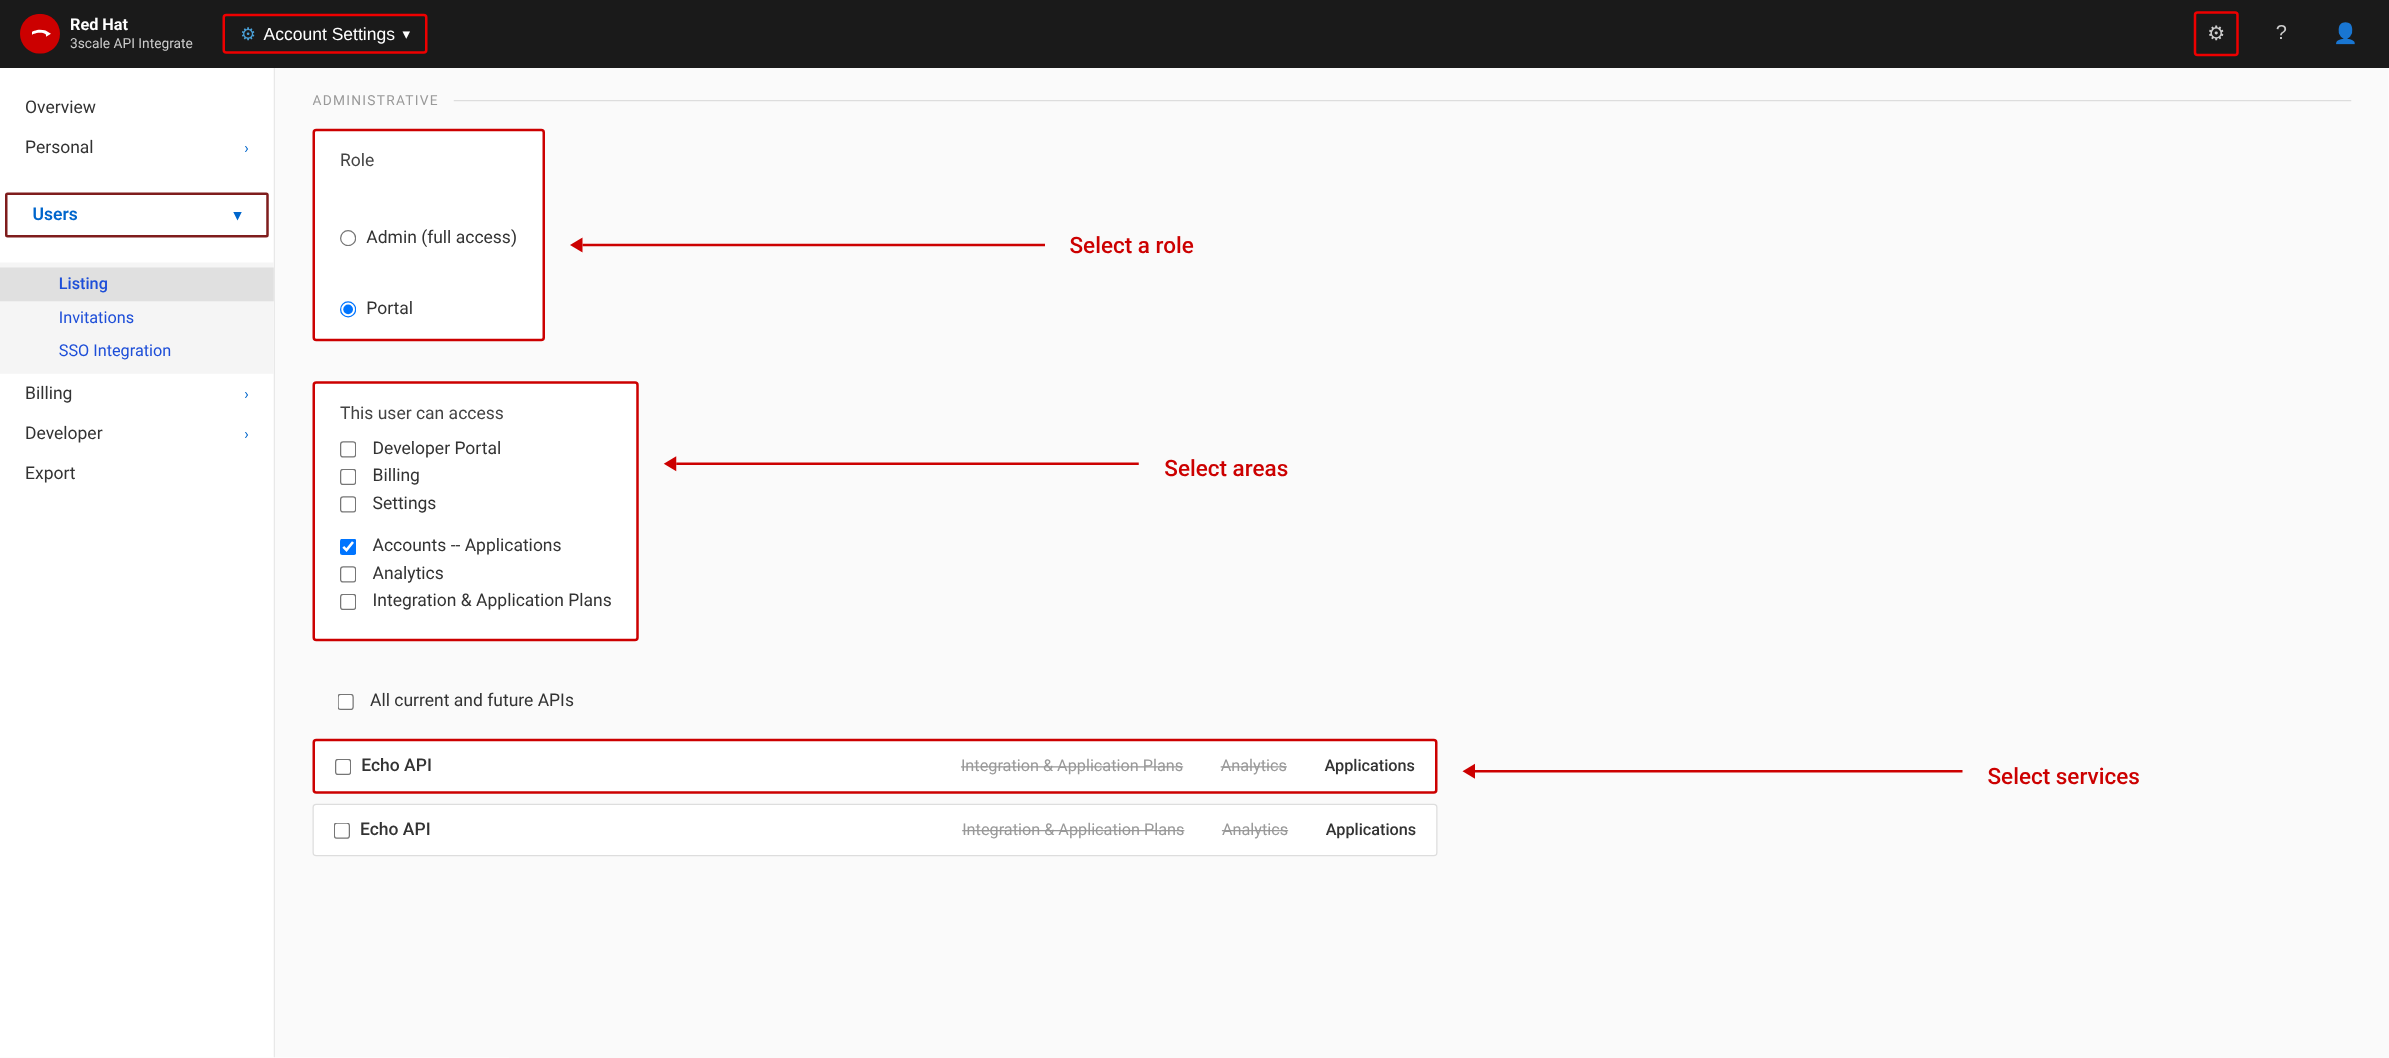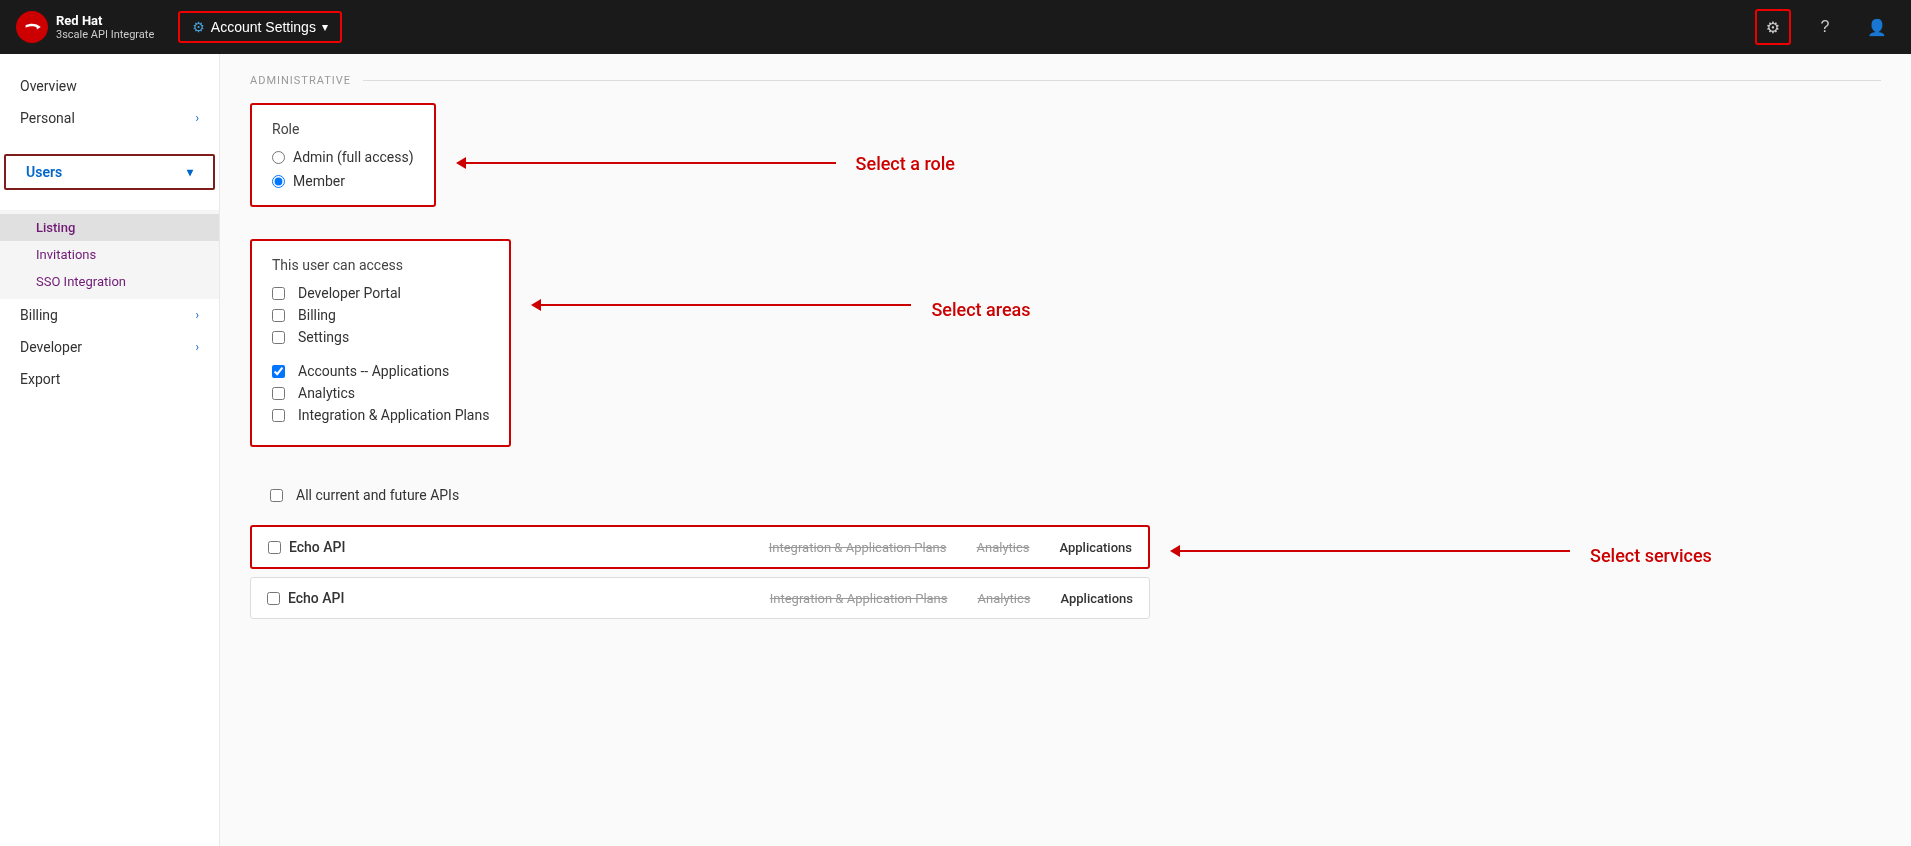--- a/index.html
+++ b/index.html
@@ -83,23 +83,23 @@
       color: #333;
       display: flex;
       align-items: center;
       justify-content: space-between;
       font-size: 14px;
       text-align: right;
     }
     .sidebar-chevron { font-size: 12px; color: #0066cc; }
     .sidebar-sub { padding: 4px 0; background: #f5f5f5; }
     .sidebar-sub-item {
-      padding: 6px 36px;
+      padding: 6px 47px;
       cursor: pointer;
-      color: #701a75;
+      color: #1d4ed8;
       font-size: 13px;
     }
     .sidebar-sub-item.active { background: #e0e0e0; font-weight: 500; }
 
     
     .main-content { flex: 1; padding: 20px 30px; background: #fafafa; overflow-y: auto; }
 
     
     .section-label {
       font-size: 11px;
@@ -149,21 +149,21 @@
     .annotation-text {
       color: #cc0000;
       font-size: 18px;
       font-weight: 500;
       margin-left: 20px;
       white-space: nowrap;
     }
 
     
     .radio-group { display: flex; flex-direction: column; gap: 8px; }
-    .radio-item { display: flex; align-items: center; gap: 8px; cursor: pointer; }
+    .radio-item { display: flex; align-items: center; gap: 8px; cursor: pointer; margin-top: 33px; }
     .radio-item input[type="radio"] { cursor: pointer; }
     .checkbox-item { display: flex; align-items: center; gap: 13px; cursor: pointer; margin-bottom: 6px; }
     .checkbox-item input[type="checkbox"] { cursor: pointer; }
 
     .box-title { font-size: 14px; font-weight: 400; margin-bottom: 12px; color: #444; }
 
     
     .sep { height: 12px; }
 
     
@@ -301,21 +301,21 @@
     <div style="display: flex; align-items: center; margin-bottom: 16px;">
       <div class="box">
         <div class="box-title">Role</div>
         <div class="radio-group">
           <label class="radio-item">
             <input type="radio" name="role" style="">
             <span>Admin (full access)</span>
           </label>
           <label class="radio-item">
             <input type="radio" name="role" checked="" style="">
-            <span>Member</span>
+            <span>Portal</span>
           </label>
         </div>
       </div>
       <div class="annotation-arrow">
         <div class="arrow-head"></div>
         <div class="arrow-line"></div>
       </div>
       <div class="annotation-text">Select a role</div>
     </div>
 

